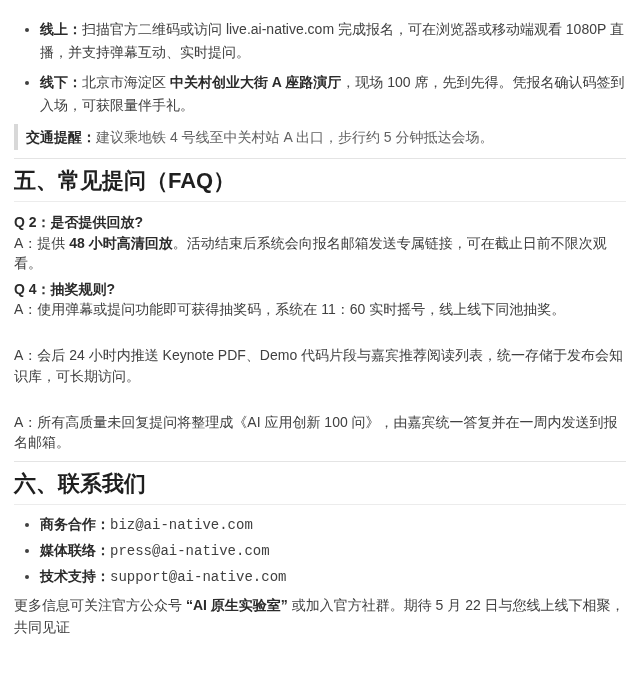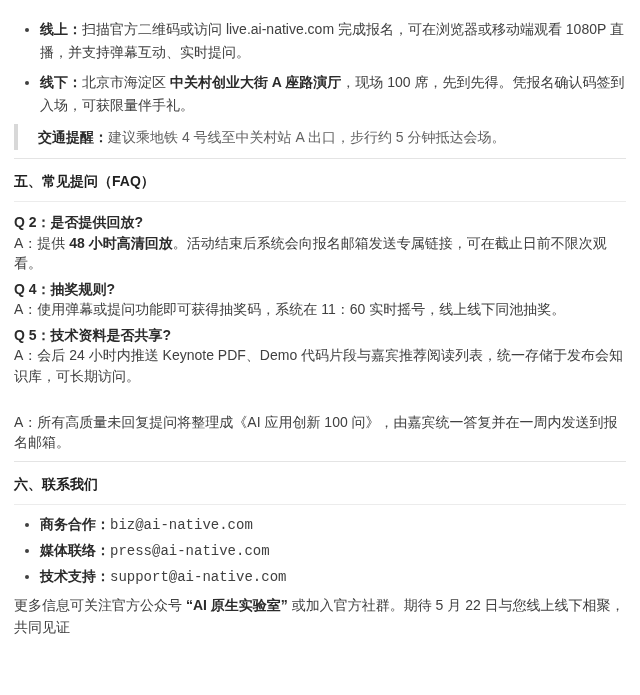--- a/index.html
+++ b/index.html
@@ -10,27 +10,27 @@
     font-size:14px;line-height:1.6;
   }
   .page{padding:10px 14px 0 14px;box-sizing:border-box;width:640px;height:695px;}
   strong,b{font-weight:700;color:#2b2b2b;}
 
   ul.intro{margin:8px 0 0 0;padding-left:26px;}
   ul.intro li{line-height:23px;margin:0 0 7px 0;color:#404040;}
 
   blockquote.notice{
     margin:4px 0 0 0;border-left:4px solid #d8d8d8;
-    padding:2px 10px 2px 20px;color:#616161;line-height:22px;
+    padding:2px 10px 2px 8px;color:#616161;line-height:22px;
   }
 
   hr.divider{border:none;border-top:1px solid #e4e4e4;height:0;margin:8px 0 0 0;}
 
   h2.section-title{
-    font-size:14px;line-height:28px;font-weight:700;color:#1f1f1f;
+    font-size:22px;line-height:28px;font-weight:700;color:#1f1f1f;
     margin:8px 0 0 0;padding-bottom:6px;border-bottom:1px solid #ececec;
   }
 
   .faq{margin-top:10px;}
   .faq p{margin:0 0 5px 0;line-height:20.5px;color:#404040;}
   .faq .q{font-weight:700;color:#2b2b2b;}
 
   ul.contact{margin:10px 0 0 0;padding-left:26px;}
   ul.contact li{line-height:21px;margin:0 0 5px 0;color:#404040;font-family:Liberation Mono, monospace;}
 
@@ -61,21 +61,21 @@
   <div class="faq">
     <p>
       <span class="q">Q 2：是否提供回放?</span><br>
       <span>A：提供 </span><strong>48 小时高清回放</strong><span>。活动结束后系统会向报名邮箱发送专属链接，可在截止日前不限次观看。</span>
     </p>
     <p>
       <span class="q">Q 4：抽奖规则?</span><br>
       <span>A：使用弹幕或提问功能即可获得抽奖码，系统在 11：60 实时摇号，线上线下同池抽奖。</span><strong></strong><span></span>
     </p>
     <p>
-      <span class="q">Q 5：技术资料是否共享?</span><br>
+      <br>
       <span>A：会后 24 小时内推送 Keynote PDF、Demo 代码片段与嘉宾推荐阅读列表，统一存储于发布会知识库，可长期访问。</span><strong></strong><span></span>
     </p>
     <p>
       <br>
       <span>A：所有高质量未回复提问将整理成《AI 应用创新 100 问》，由嘉宾统一答复并在一周内发送到报名邮箱。</span><strong></strong><span></span>
     </p>
   </div>
 
   <hr class="divider">
 

